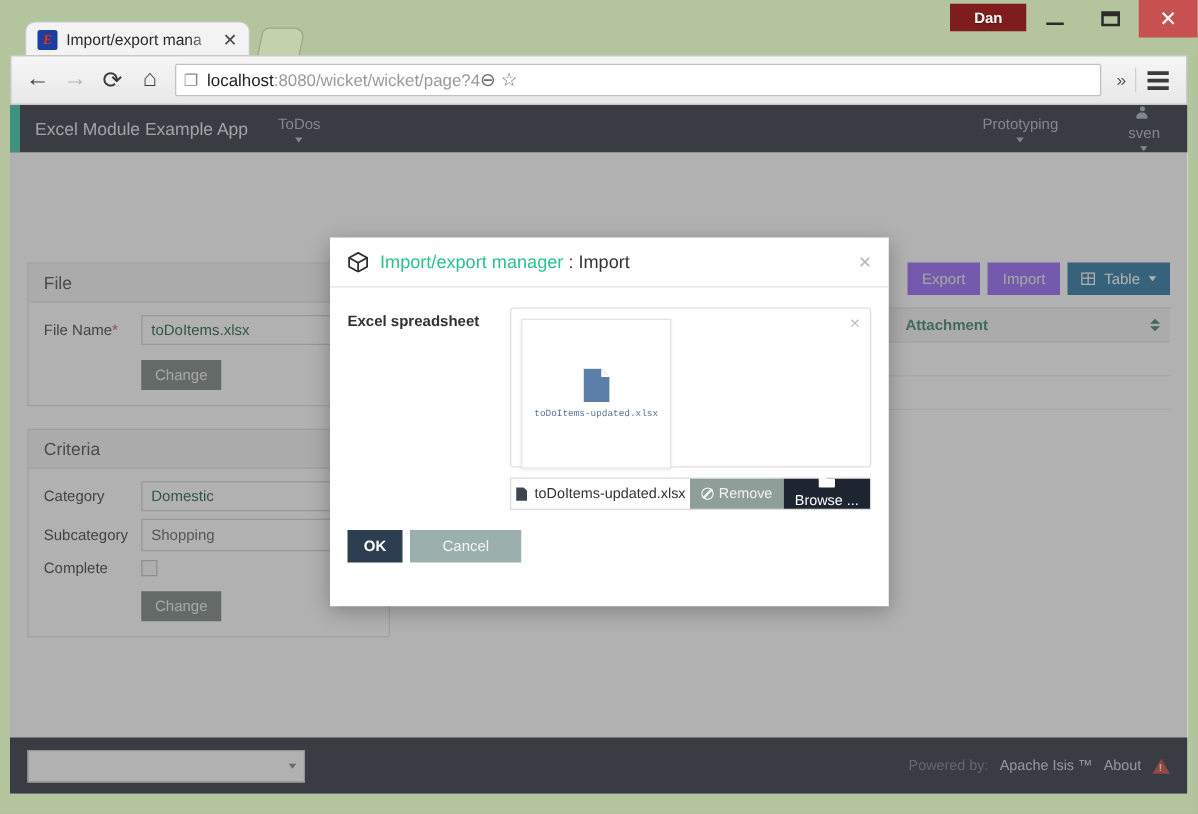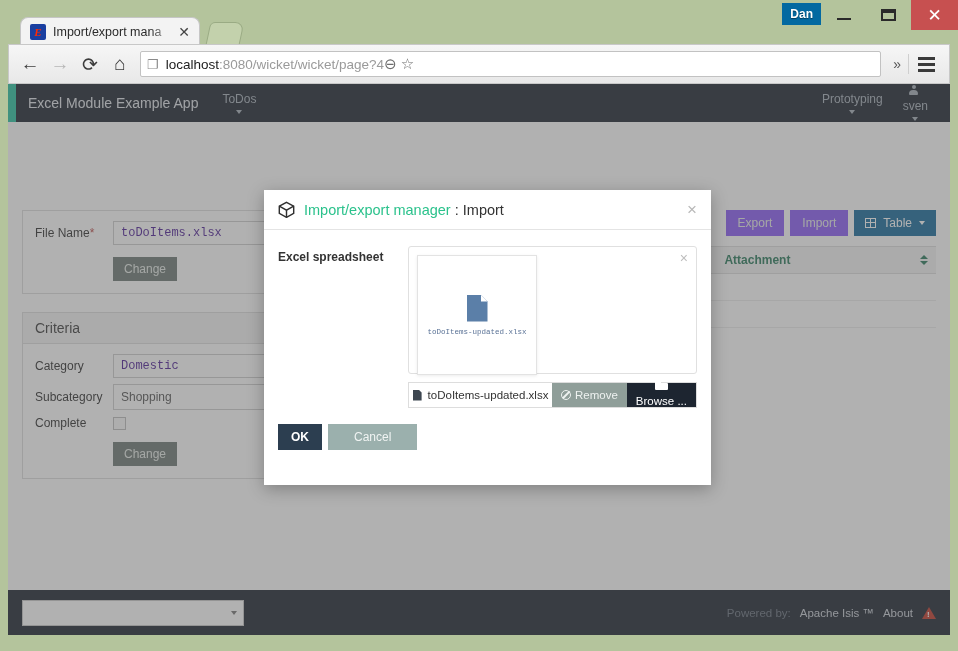--- a/index.html
+++ b/index.html
@@ -45,22 +45,22 @@
     line-height: 1; flex: 0 0 auto;
   }
   #tab-new {
     position: absolute; left: 208px; top: 22px; width: 34px; height: 23px;
     background: #c3d1ac; border: 1px solid #9aab84;
     border-radius: 5px 9px 0 0; transform: skewX(-12deg);
   }
 
   #win-user {
     position: absolute; right: 137px; top: 3px; height: 22px;
-    padding: 0 8px;
-    background: #0369a1;
+    padding: 0 19px;
+    background: #7f1d1d;
     color: #fff; font-size: 12px; font-weight: bold;
     display: flex; align-items: center;
     text-shadow: 0 1px 1px rgba(0,0,0,.45);
   }
   .wbtn {
     position: absolute; top: 0; height: 30px; width: 45px;
     display: flex; align-items: center; justify-content: center;
     cursor: pointer;
   }
   #win-min { right: 92px; }
@@ -119,21 +119,21 @@
   }
   .navlink {
     color: #a7b0ba; font-size: 12px; padding: 0 10px; cursor: pointer;
     display: flex; align-items: center; gap: 4px; flex-direction: column;
   }
   .caret {
     width: 0; height: 0; border-left: 3.5px solid transparent;
     border-right: 3.5px solid transparent; border-top: 4px solid currentColor;
     display: inline-block;
   }
-  #nav-right { margin-left: auto; display: flex; align-items: center; padding-right: 12px; }
+  #nav-right { margin-left: auto; display: flex; align-items: center; padding-right: 12px; gap: 36px; }
   .person-ico {
     display: inline-block; width: 9px; height: 10px; position: relative; margin-right: 3px;
   }
   .person-ico::before {
     content: ''; position: absolute; top: 0; left: 2.5px; width: 4px; height: 4px;
     border-radius: 50%; background: currentColor;
   }
   .person-ico::after {
     content: ''; position: absolute; bottom: 0; left: 0; width: 9px; height: 5px;
     border-radius: 4px 4px 1px 1px; background: currentColor;
@@ -156,21 +156,21 @@
   .panel-head {
     background: #f4f4f4; border-bottom: 1px solid #dedede;
     padding: 7px 12px; font-size: 14px; color: #3c3c3c;
   }
   .panel-body { padding: 10px 12px 12px 12px; }
   .frow { display: flex; align-items: center; margin-bottom: 6px; }
   .flabel { width: 78px; font-size: 12px; color: #2f2f2f; flex: 0 0 auto; }
   .flabel .req { color: #b94a48; }
   .finput {
     flex: 1 1 auto; height: 24px; border: 1px solid #cfcfcf; background: #fff;
-    font-size: 12px; color: #4c1d95; padding: 0 7px; display: flex; align-items: center; font-family: Liberation Mono, monospace;
+    font-size: 12px; color: #14532d; padding: 0 7px; display: flex; align-items: center;
   }
   .fselect {
     flex: 1 1 auto; height: 26px; border: 1px solid #cfcfcf; background: #fff;
     font-size: 12px; color: #555; padding: 0 7px; display: flex;
     align-items: center; justify-content: space-between;
   }
   .fselect .caret { border-top-color: #999; }
   .fcheck { width: 13px; height: 13px; border: 1px solid #bdbdbd; background: #fafafa; }
   .btn-change {
     margin-left: 78px; margin-top: 6px;
@@ -399,20 +399,21 @@
         </div>
       </div>
     </div>
 
     <div id="page">
 
 
       <div id="left-col">
 
         <div class="panel">
+          <div class="panel-head">File</div>
           <div class="panel-body">
             <div class="frow">
               <div class="flabel"><span>File Name</span><span class="req">*</span></div>
               <div class="finput">toDoItems.xlsx</div>
             </div>
             <div class="btn-change">Change</div>
           </div>
         </div>
 
         <div class="panel">

